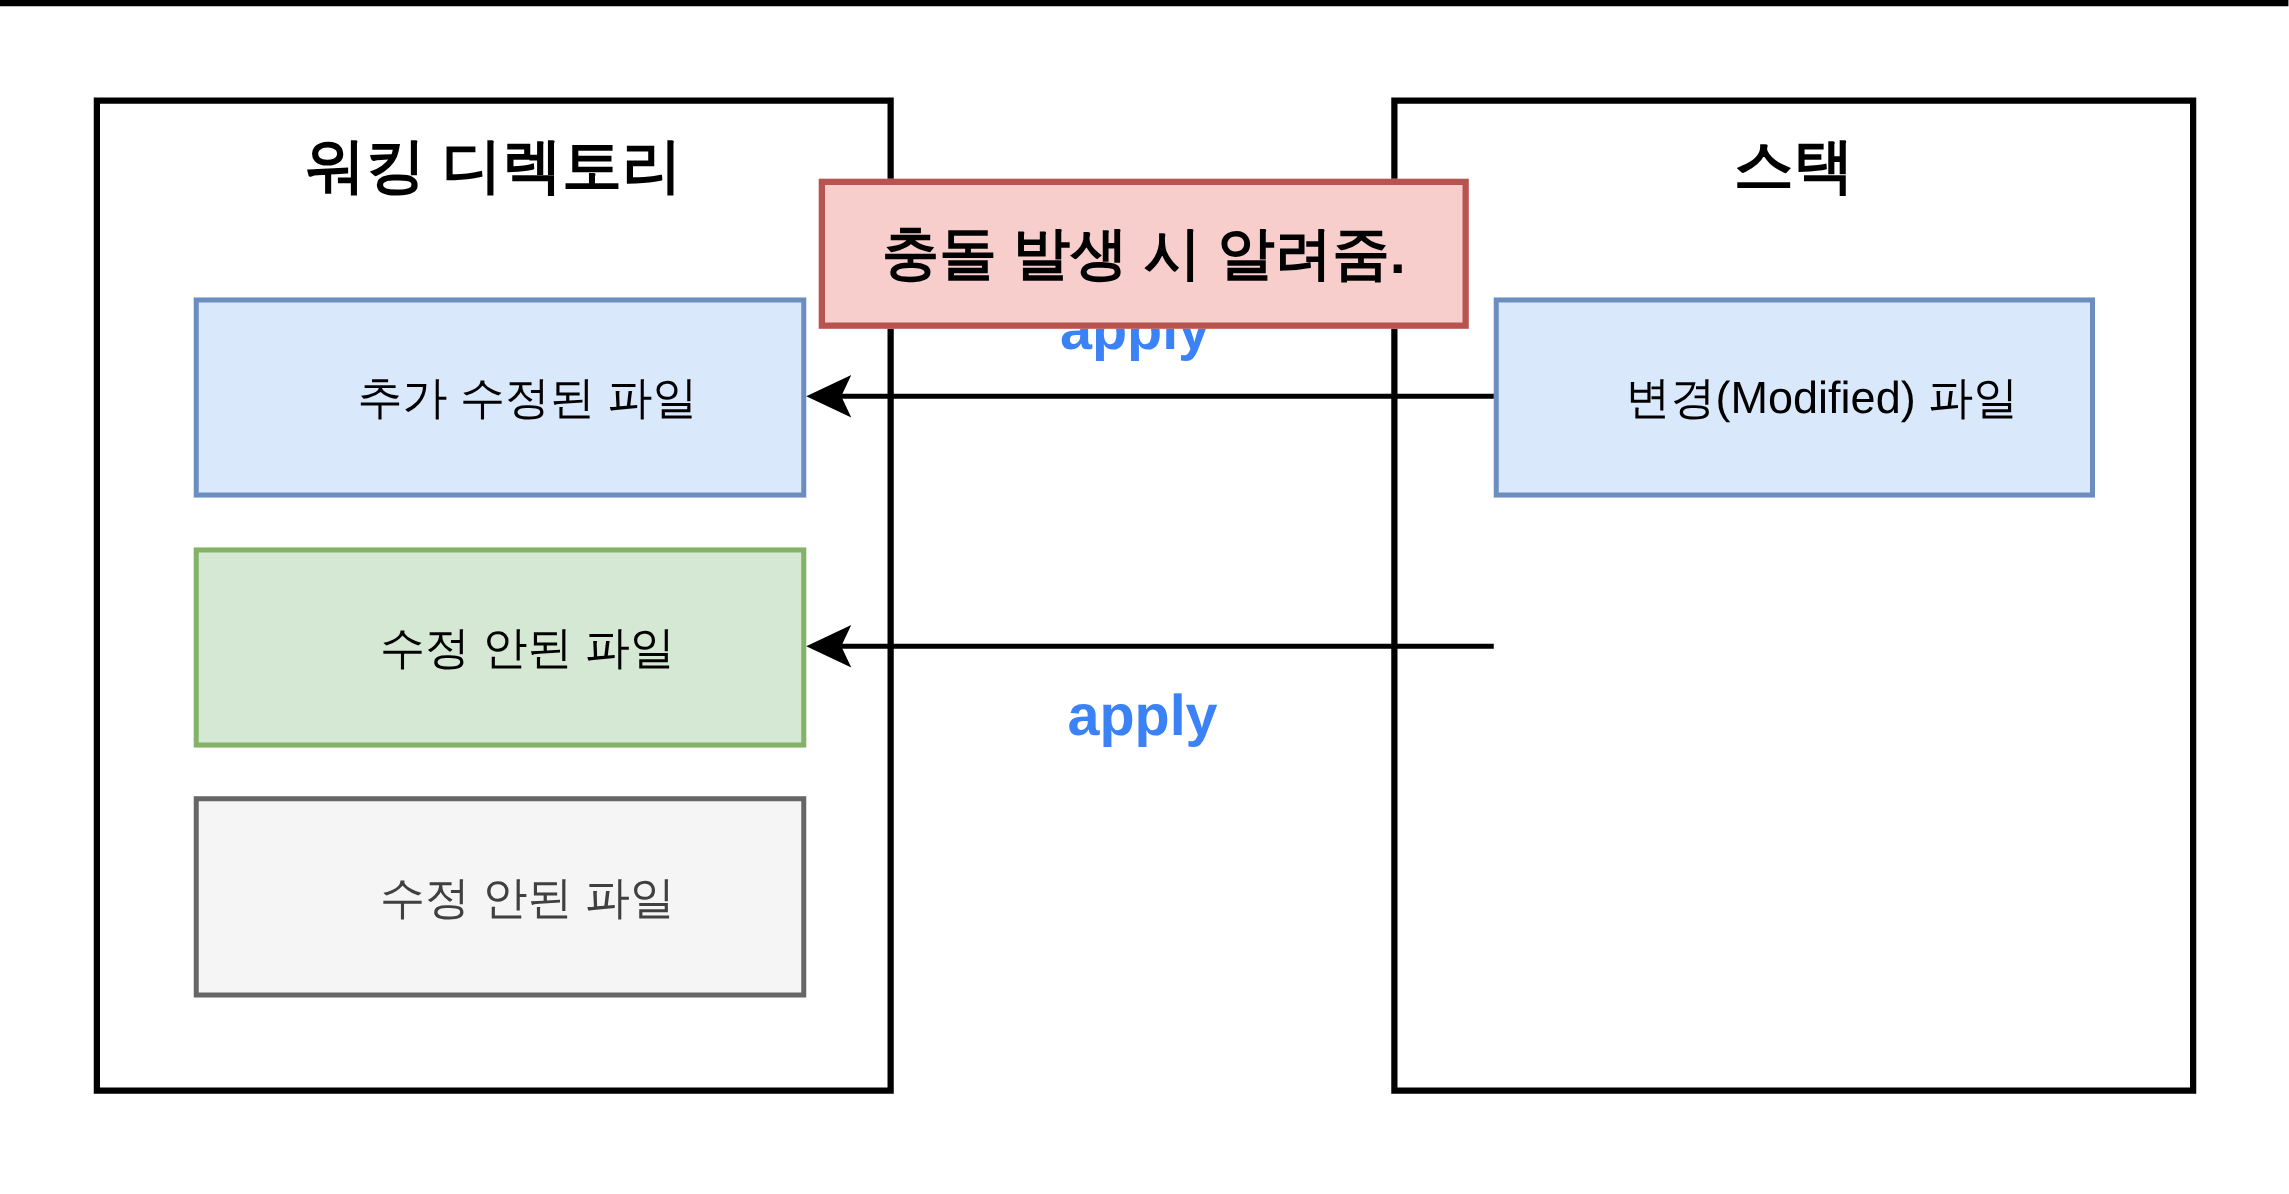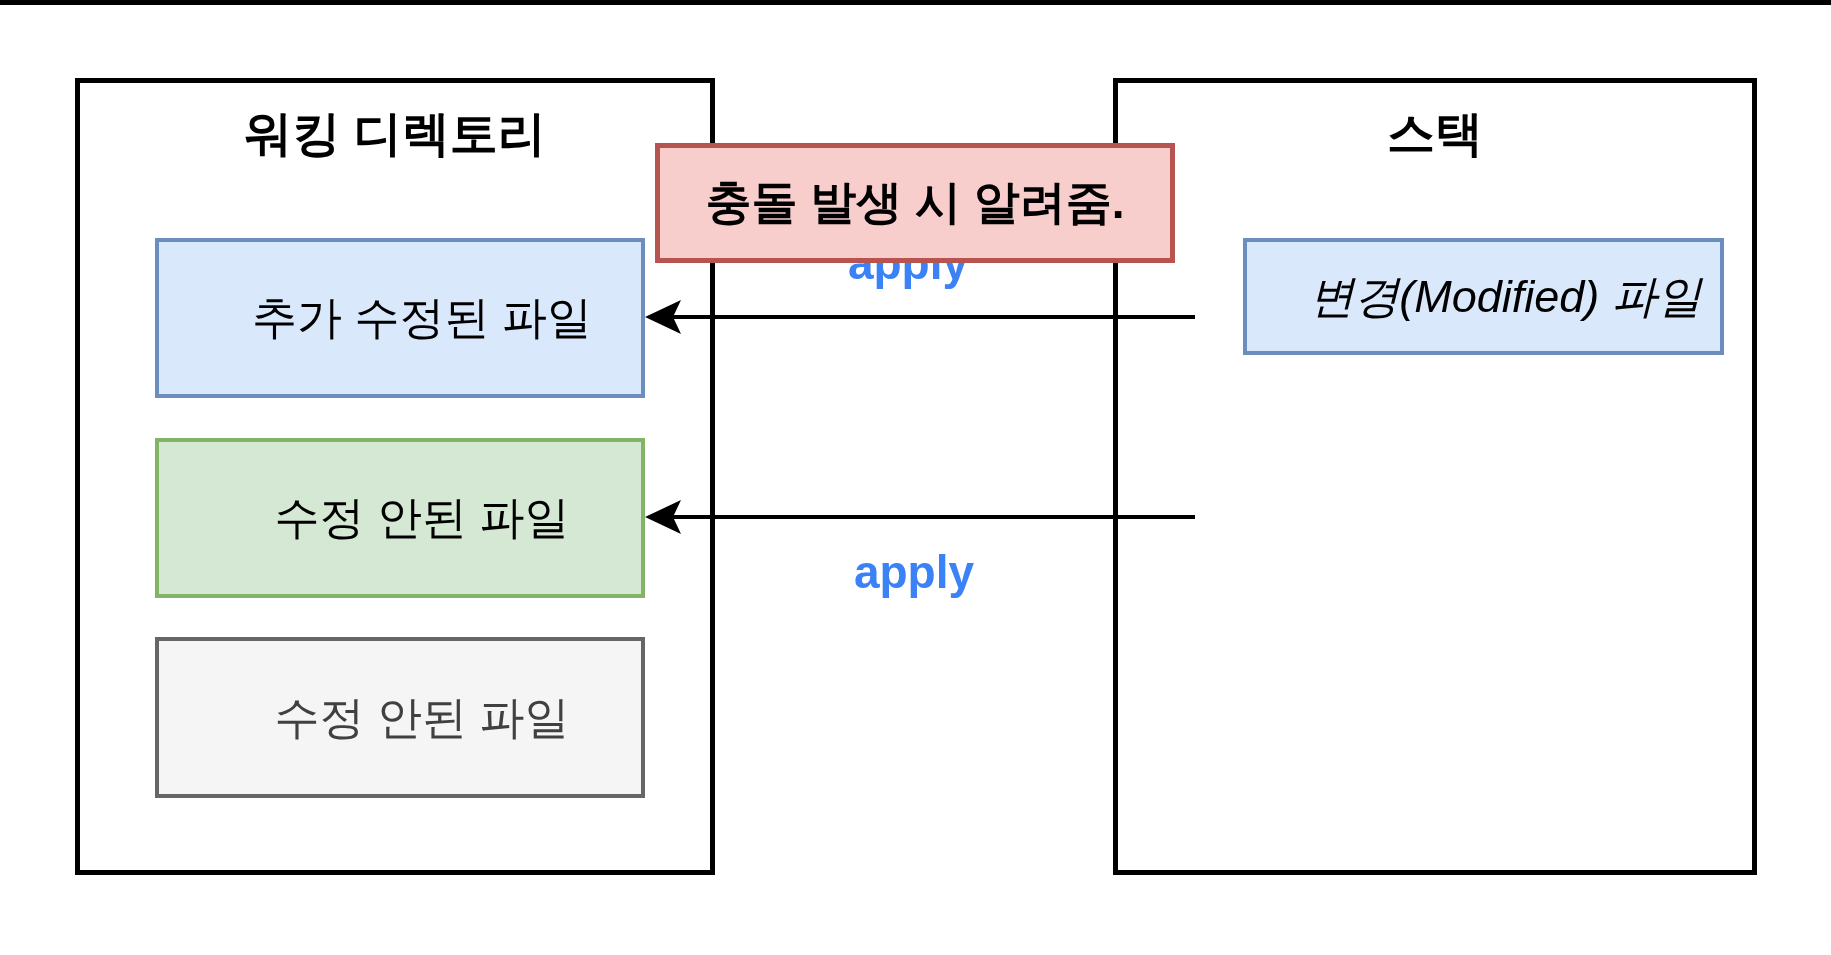--- a/index.html
+++ b/index.html
@@ -40,33 +40,33 @@
     color: #000000;
     line-height: 1.2;
   }
 
   .file-box {
     position: absolute;
     display: flex;
     align-items: center;
     justify-content: center;
     text-align: center;
-    font-size: 45px;
+    font-size: 36px;
     color: #000000;
     border: 4px solid;
     z-index: 2;
     line-height: 1.1;
     padding-left: 44px;
   }
   .file-box.blue  { background: #dae8fc; border-color: #6c8ebf; }
   .file-box.green { background: #d5e8d4; border-color: #82b366; }
   .file-box.gray  { background: #f5f5f5; border-color: #666666; color: #404040; }
 
   .wd-box    { left: 155px;  width: 490px; height: 160px; }
-  .stash-box { left: 1243px; width: 481px; height: 117px; font-style: italic; }
+  .stash-box { left: 1195px; width: 481px; height: 160px; }
   .row1 { top: 238px; }
   .row2 { top: 438px; }
   .row3 { top: 637px; height: 161px; }
 
   .callout {
     position: absolute;
     left: 655px; top: 118px;
     width: 520px; height: 120px;
     background: #f8cecc;
     border: 5px solid #b85450;

